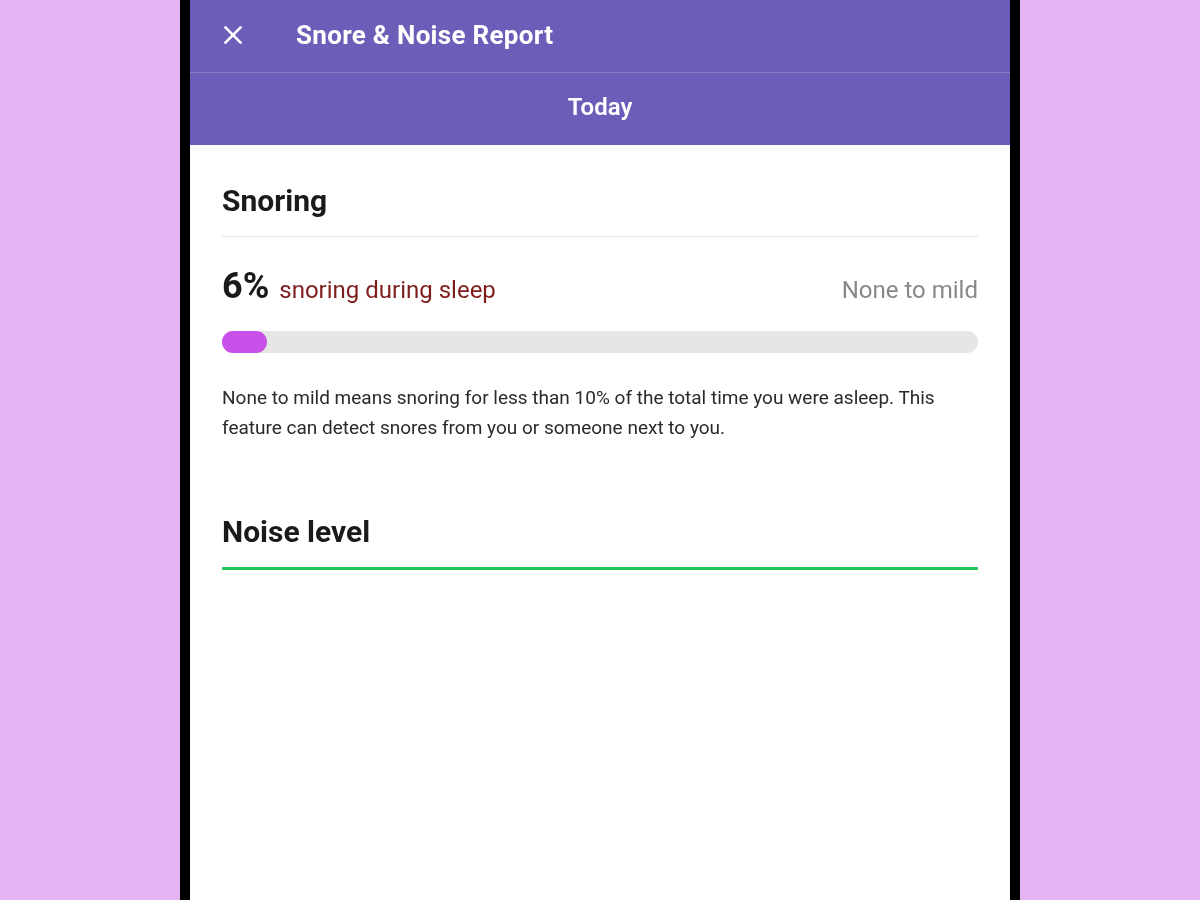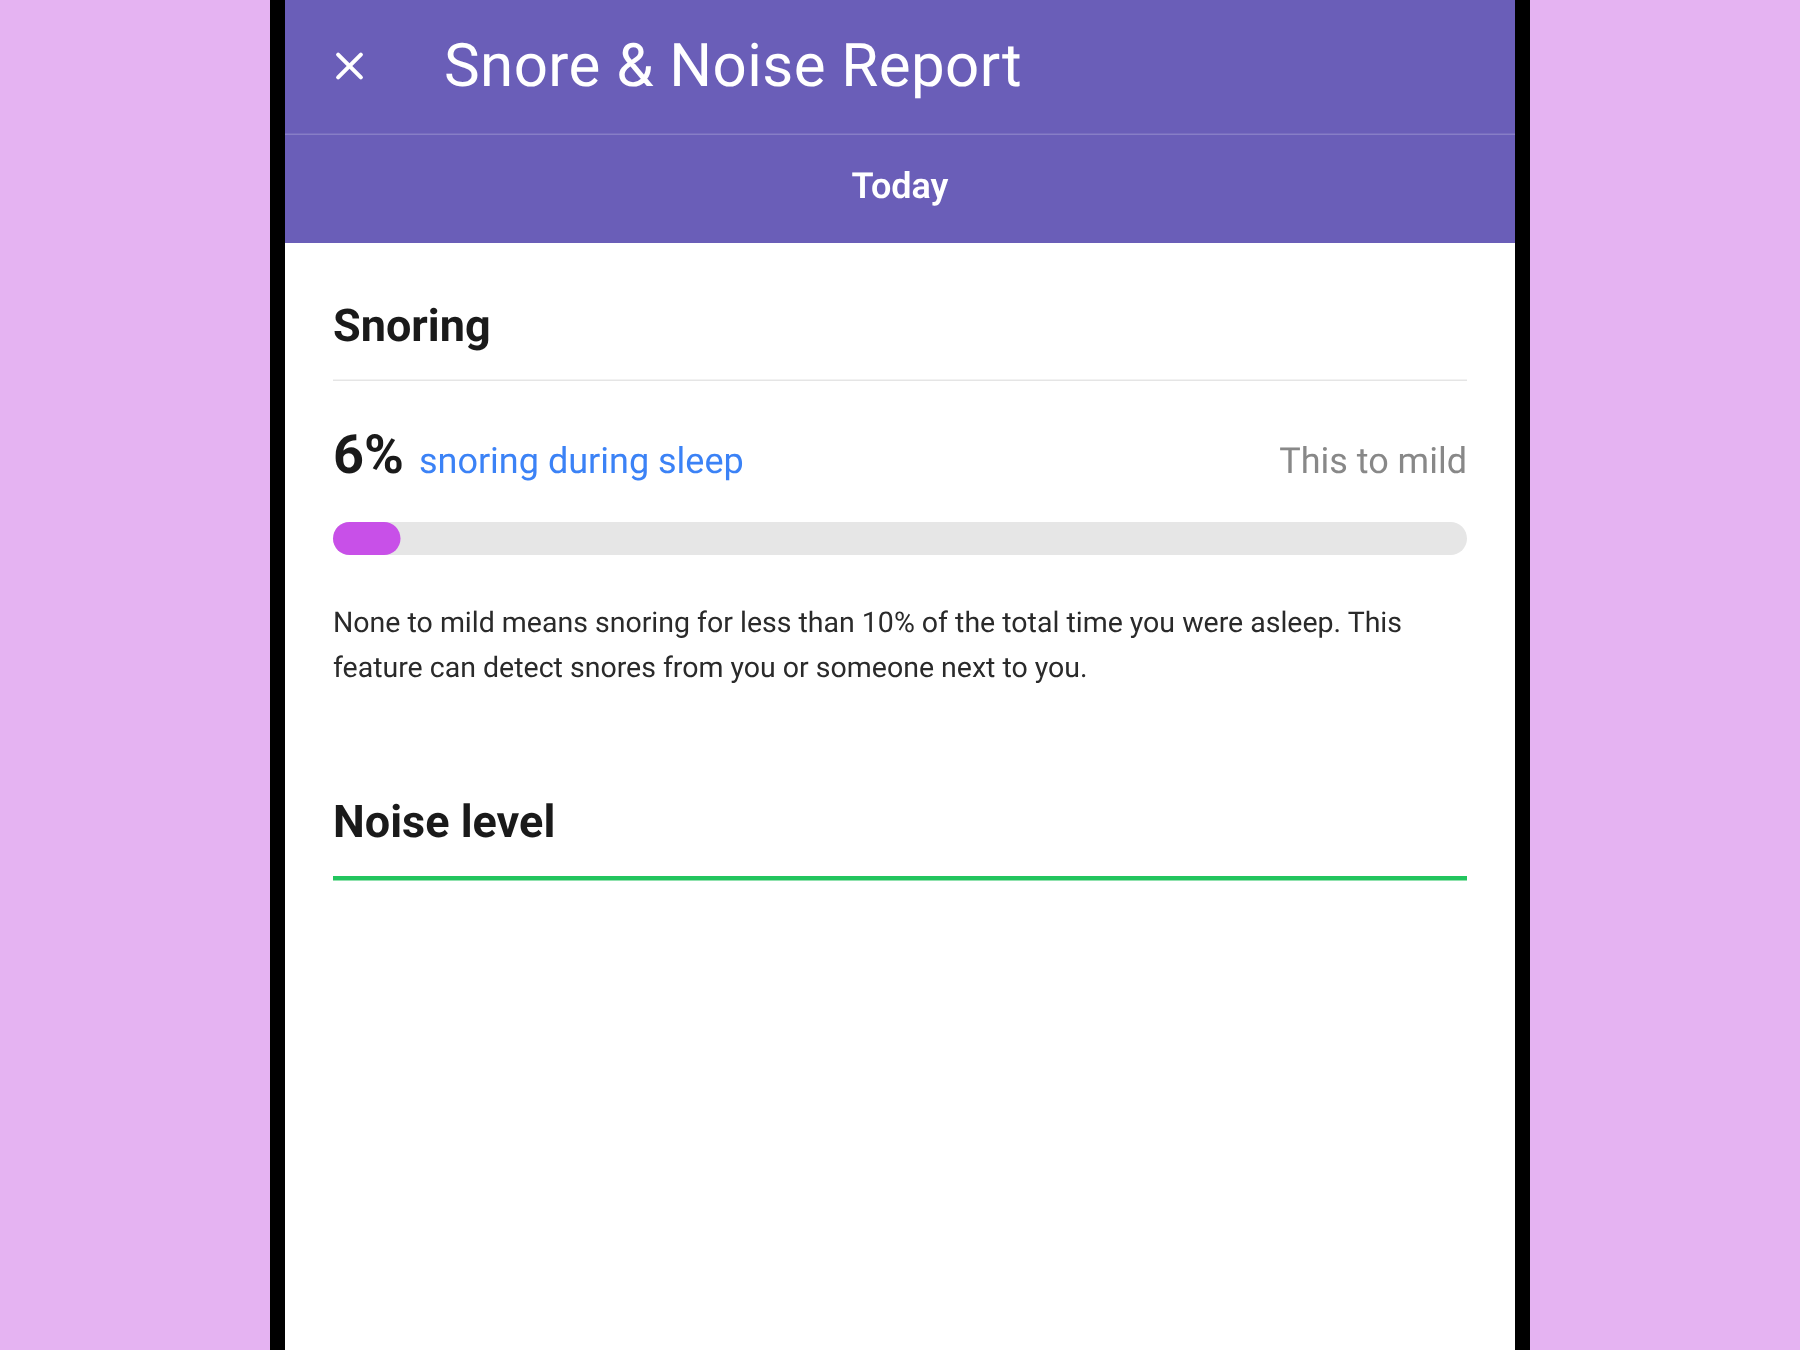--- a/index.html
+++ b/index.html
@@ -50,22 +50,22 @@
       align-items: center;
       justify-content: center;
       cursor: pointer;
       margin-right: 48px;
     }
     .close-btn svg {
       width: 26px;
       height: 26px;
     }
     .header-title {
-      font-size: 40px;
-      font-weight: 400;
+      font-size: 26px;
+      font-weight: 700;
       letter-spacing: 0.3px;
     }
     .header-sub {
       text-align: center;
       padding: 20px 0 24px 0;
       font-size: 24px;
       font-weight: 600;
     }
     .content {
       flex: 1;
@@ -92,21 +92,21 @@
       align-items: baseline;
     }
     .stat-percent {
       font-size: 36px;
       font-weight: 700;
       color: #1a1a1a;
       margin-right: 10px;
     }
     .stat-label {
       font-size: 24px;
-      color: #3b82f6;
+      color: #7f1d1d;
       font-weight: 400;
     }
     .stat-right {
       font-size: 24px;
       color: #888;
     }
     .progress-track {
       width: 100%;
       height: 22px;
       background: #e6e6e6;
@@ -180,21 +180,21 @@
     </div>
 
     <div class="content">
       <div class="section-title">Snoring</div>
 
       <div class="stat-row">
         <div class="stat-left">
           <span class="stat-percent">6%</span>
           <span class="stat-label">snoring during sleep</span>
         </div>
-        <div class="stat-right">This to mild</div>
+        <div class="stat-right">None to mild</div>
       </div>
 
       <div class="progress-track">
         <div class="progress-fill" style="width: 6%;"></div>
       </div>
 
 
       <div class="description">None to mild means snoring for less than 10% of the total time you were asleep. This feature can detect snores from you or someone next to you.</div>
 
       <div class="section-title noise">Noise level</div>

